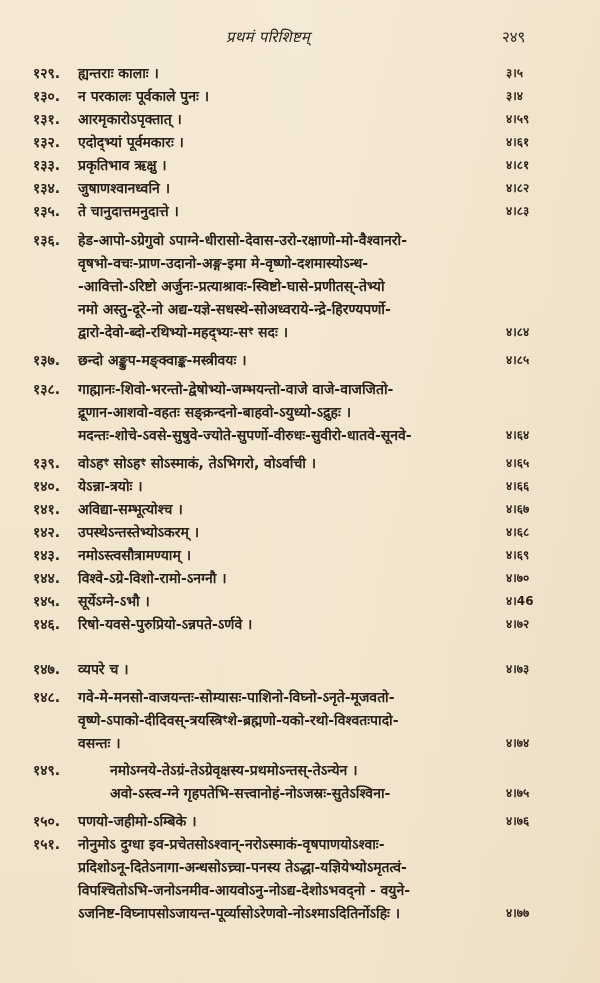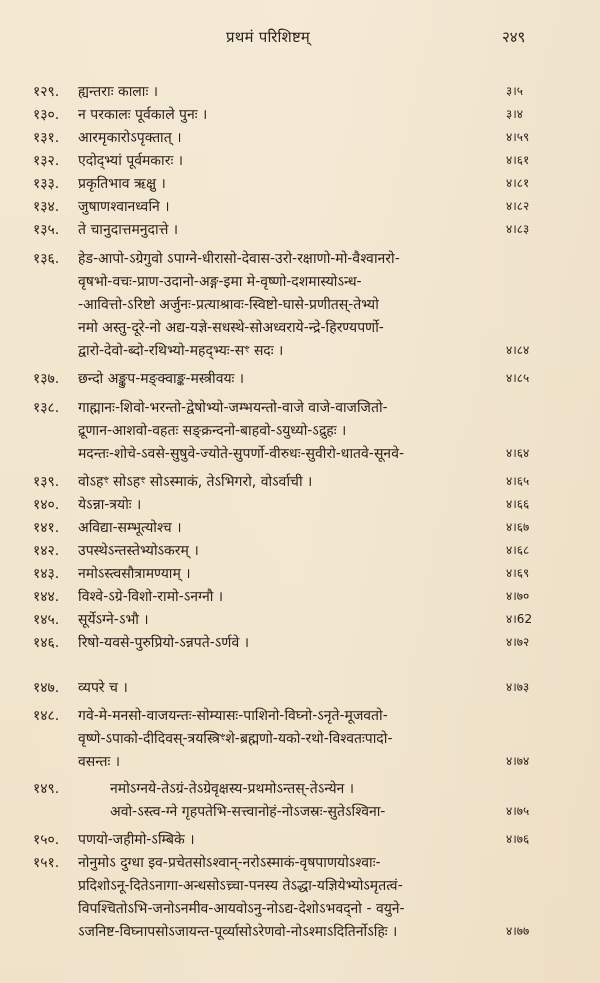--- a/index.html
+++ b/index.html
@@ -29,32 +29,34 @@
       left: 0;
       width: 600px;
       height: 24px;
     }
     .header-title {
       position: absolute;
       left: 226px;
       top: 0;
       font-size: 15px;
       letter-spacing: 0.2px;
+      font-style: italic;
     }
     .header-pageno {
       position: absolute;
       left: 502px;
       top: 0;
       font-size: 15px;
     }
     .entries {
       position: absolute;
       left: 0;
-      top: 80px;
+      top: 62px;
       width: 500px;
+      font-weight: bold;
     }
     .entry {
       position: relative;
       width: 600px;
     }
     .entry .num {
       position: absolute;
       left: 33px;
       top: 0;
       font-size: 14px;
@@ -205,21 +207,21 @@
         <div class="text">
           <span class="line">विश्वे-ऽग्रे-विशो-रामो-ऽनग्नौ ।</span>
         </div>
         <span class="ref">४।७०</span>
       </div>
       <div class="entry">
         <span class="num">१४५.</span>
         <div class="text">
           <span class="line">सूर्येऽग्ने-ऽभौ ।</span>
         </div>
-        <span class="ref">४।62</span>
+        <span class="ref">४।46</span>
       </div>
       <div class="entry" style="margin-bottom: 22px;">
         <span class="num">१४६.</span>
         <div class="text">
           <span class="line">रिषो-यवसे-पुरुप्रियो-ऽन्नपते-ऽर्णवे ।</span>
         </div>
         <span class="ref">४।७२</span>
       </div>
       <div class="entry" style="margin-bottom: 5px;">
         <span class="num">१४७.</span>

